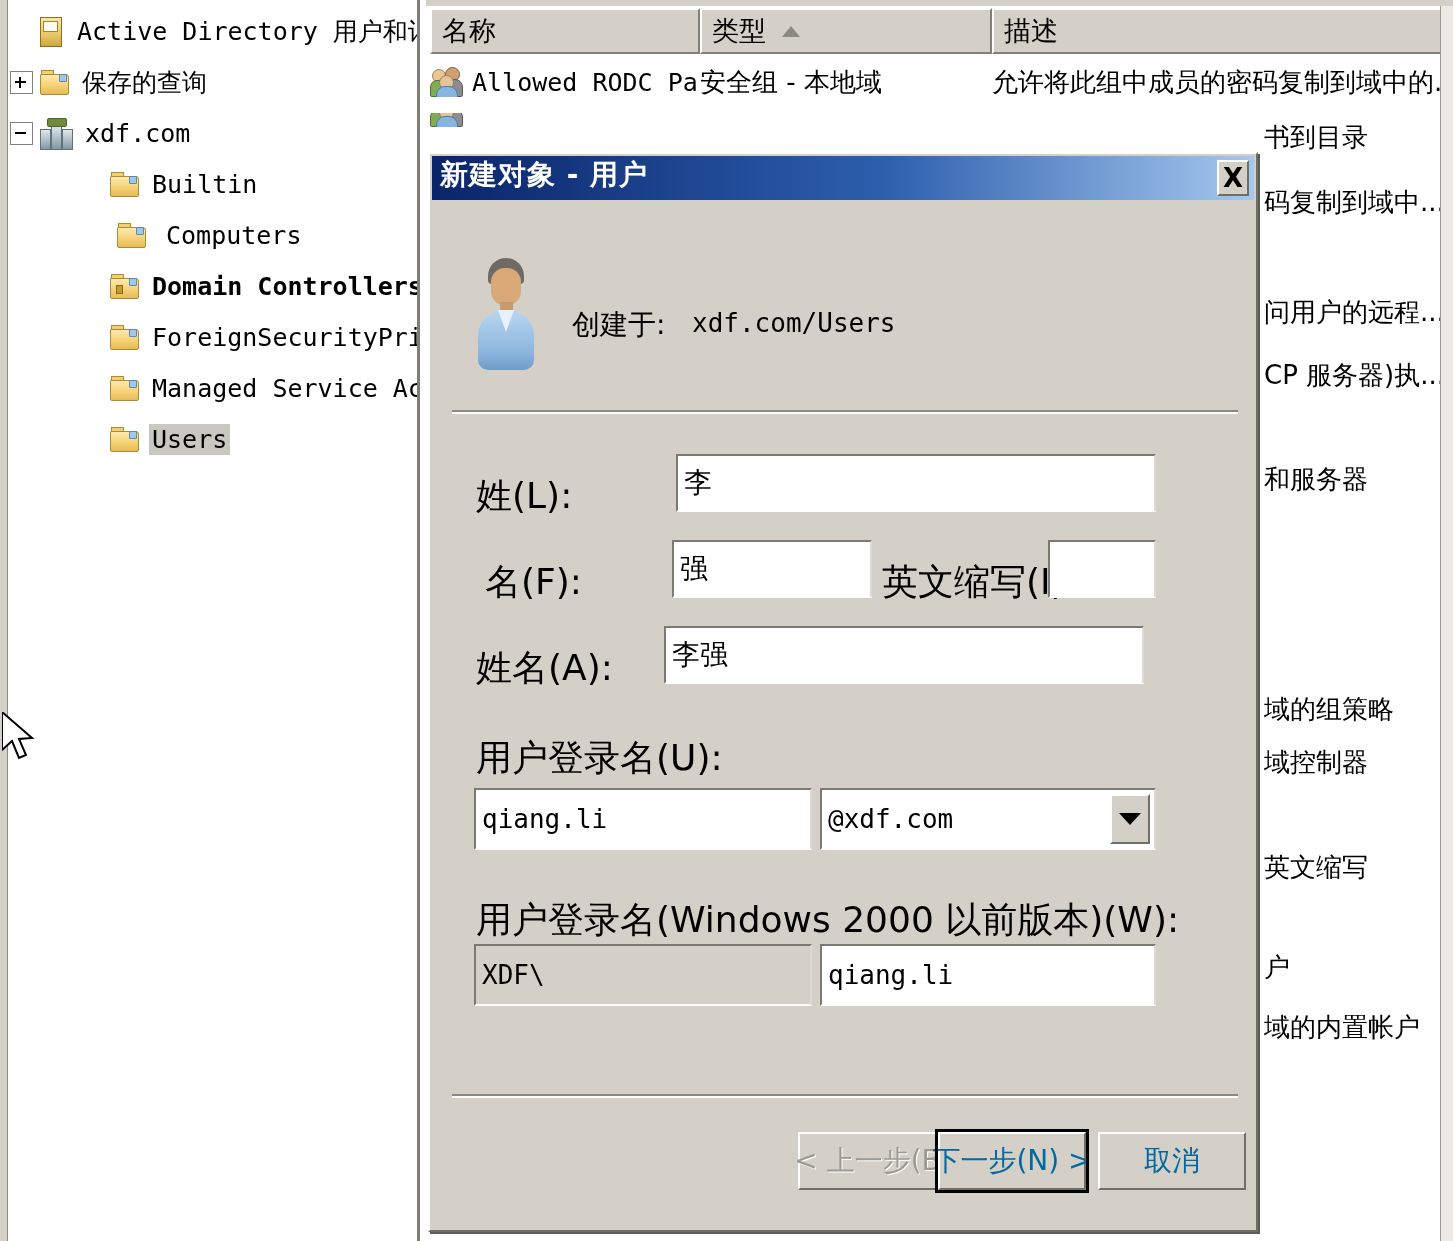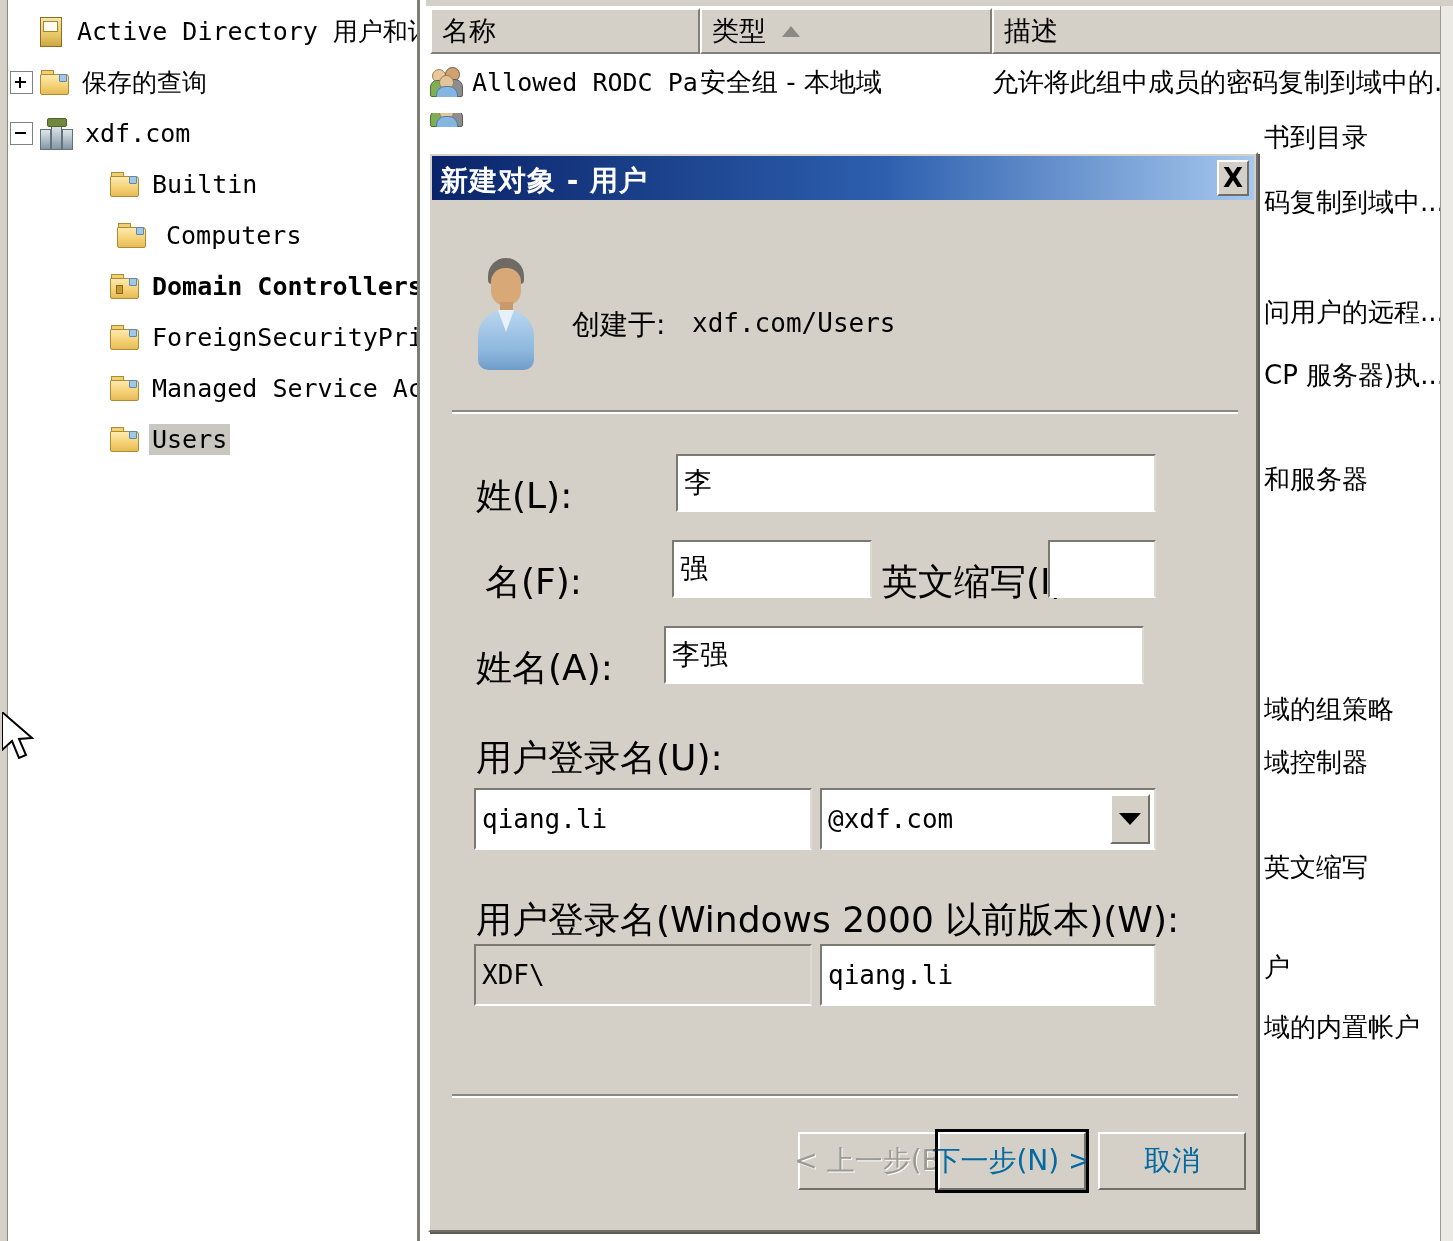--- a/index.html
+++ b/index.html
@@ -210,21 +210,21 @@
     border: 2px solid #ffffff;
     border-right-color: #6f6f68;
     border-bottom-color: #6f6f68;
     box-sizing: border-box;
     box-shadow: 2px 2px 0 #5d5d57;
   }
   #title-bar {
     position: absolute; left: 2px; top: 2px; right: 2px;
     height: 44px;
     background: linear-gradient(90deg, #0a246a 0%, #2d5fae 55%, #a6c8ee 100%);
-    display: flex; align-items: flex-end;
+    display: flex; align-items: flex-start;
     padding-left: 8px;
     box-sizing: border-box;
   }
   #title-text {
     color: #ffffff;
     font-family: "DejaVu Sans", sans-serif;
     font-size: 28px;
     font-weight: bold;
     letter-spacing: 1px;
   }

